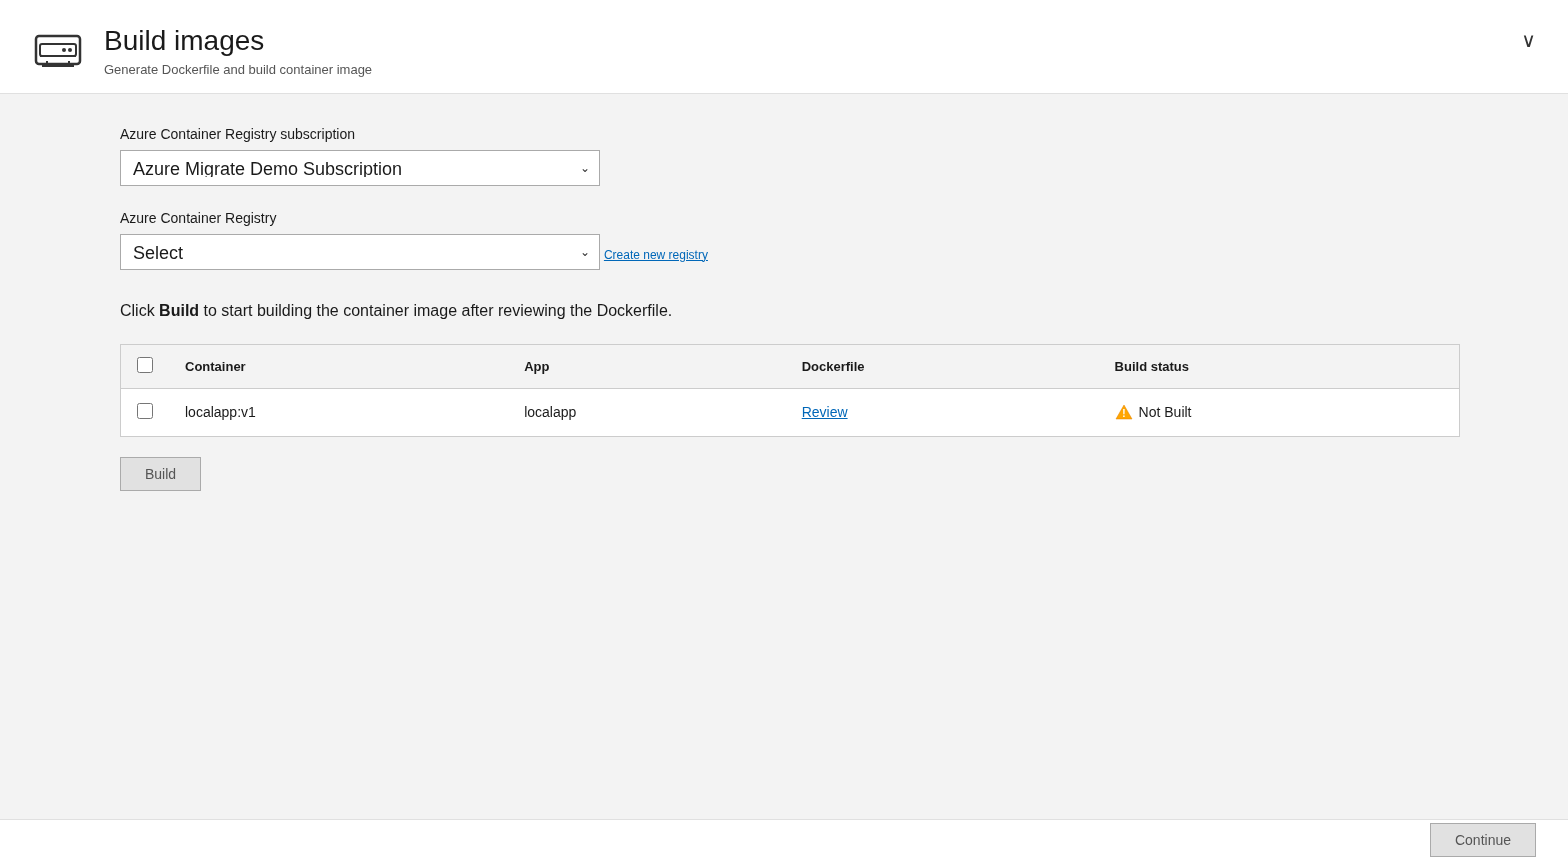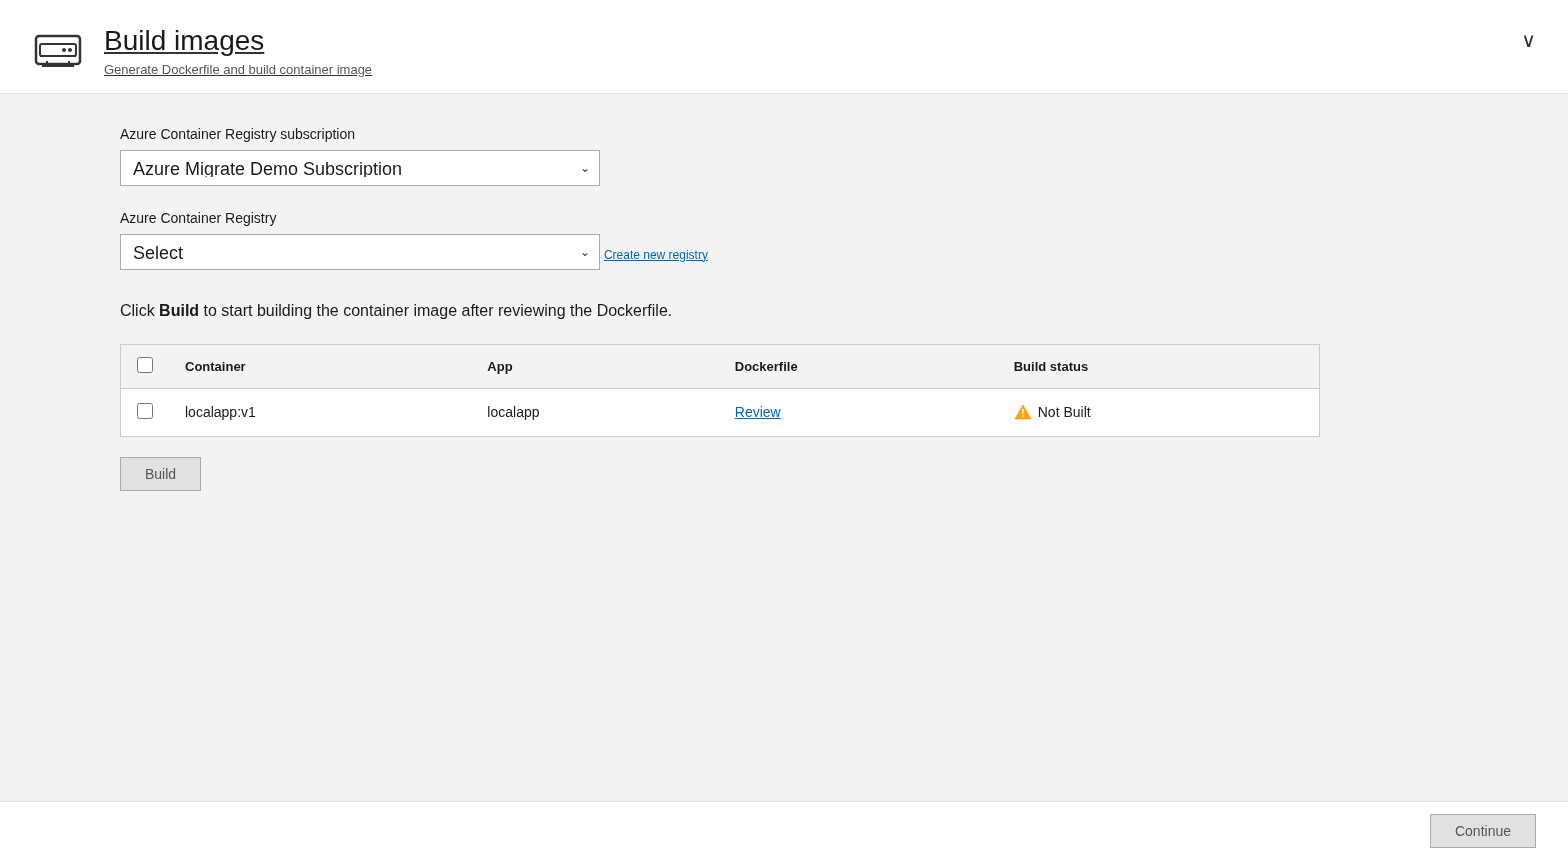--- a/index.html
+++ b/index.html
@@ -18,21 +18,20 @@
       min-height: 860px;
     }
 
     
     .header {
       display: flex;
       align-items: flex-start;
       padding: 24px 32px 16px 32px;
       border-bottom: 1px solid #e0e0e0;
       position: relative;
-      text-decoration: underline;
     }
 
     .header-icon {
       width: 52px;
       height: 52px;
       margin-right: 20px;
       flex-shrink: 0;
     }
 
     .header-text {
@@ -136,21 +135,21 @@
     }
 
     .build-info strong {
       font-weight: 700;
     }
 
     
     .build-table {
       border: 1px solid #ccc;
       background: #fff;
-      width: 1200px;
+      width: 1340px;
       border-collapse: collapse;
     }
 
     .build-table thead tr {
       background: #f3f3f3;
     }
 
     .build-table th {
       padding: 12px 16px;
       font-size: 13px;
@@ -214,21 +213,21 @@
       font-size: 14px;
       color: #555;
       cursor: pointer;
       min-width: 80px;
     }
 
     
     .footer {
       display: flex;
       justify-content: flex-end;
-      padding: 12px 32px;
+      padding: 3px 32px;
       background: #fff;
       border-top: 1px solid #e0e0e0;
     }
 
     .btn-continue {
       padding: 8px 24px;
       background: #e1e1e1;
       border: 1px solid #aaa;
       font-size: 14px;
       color: #555;

